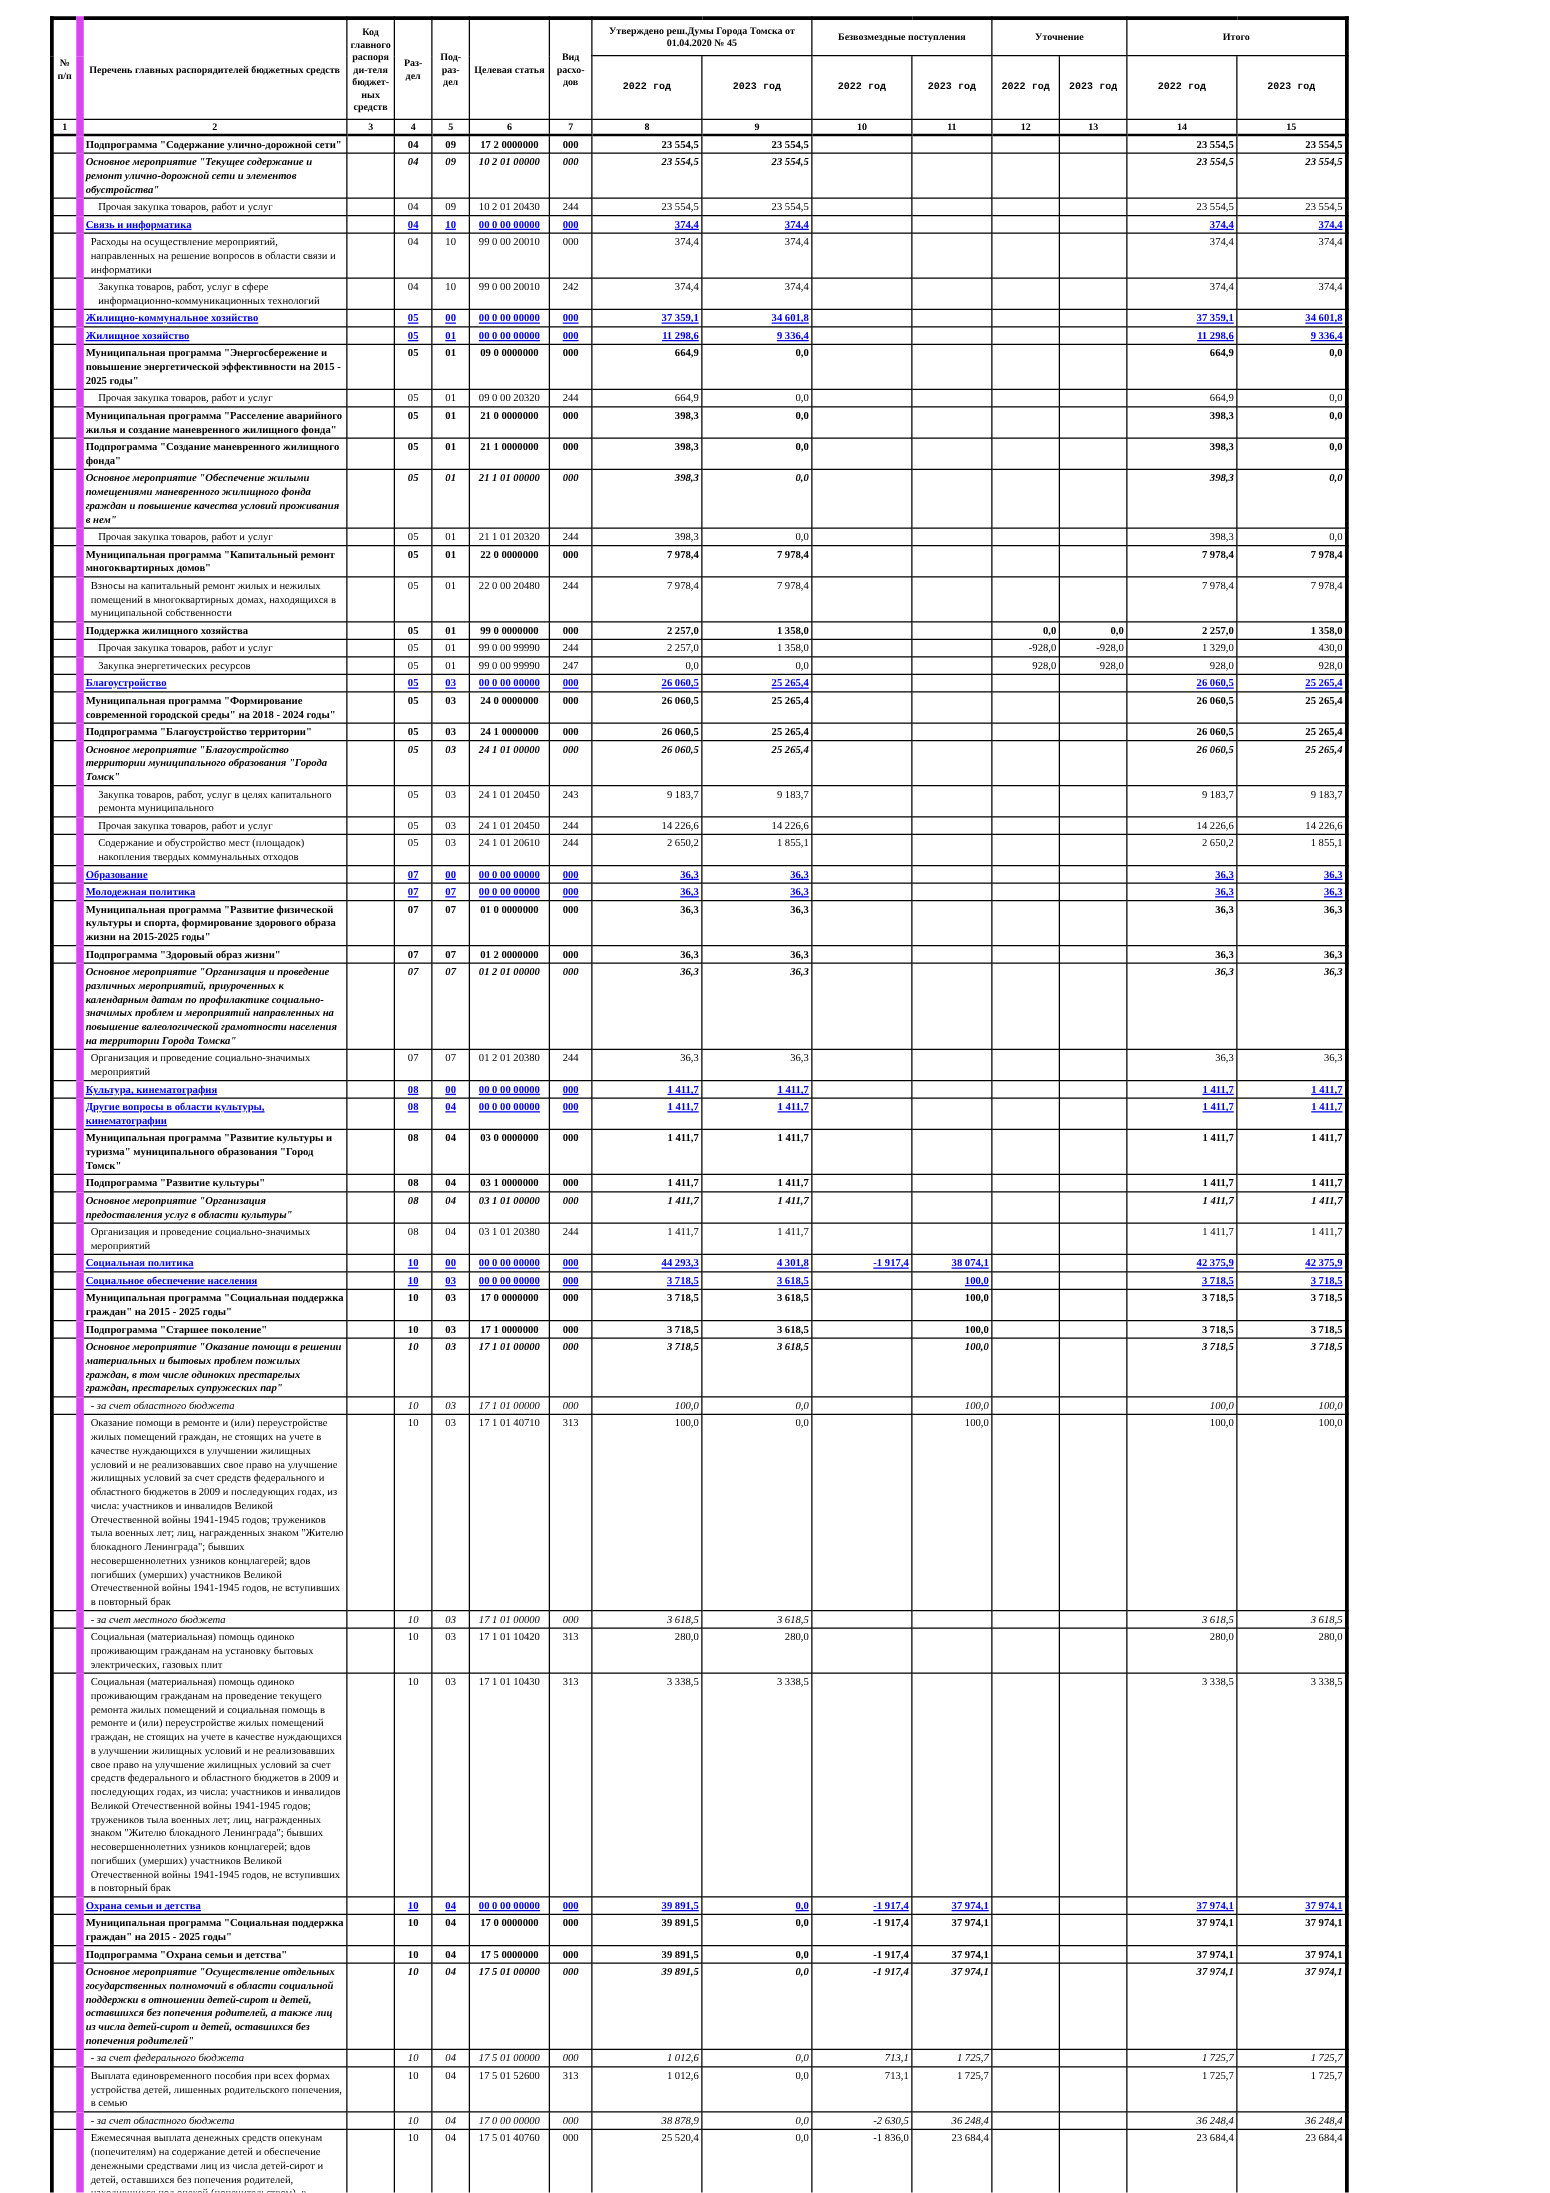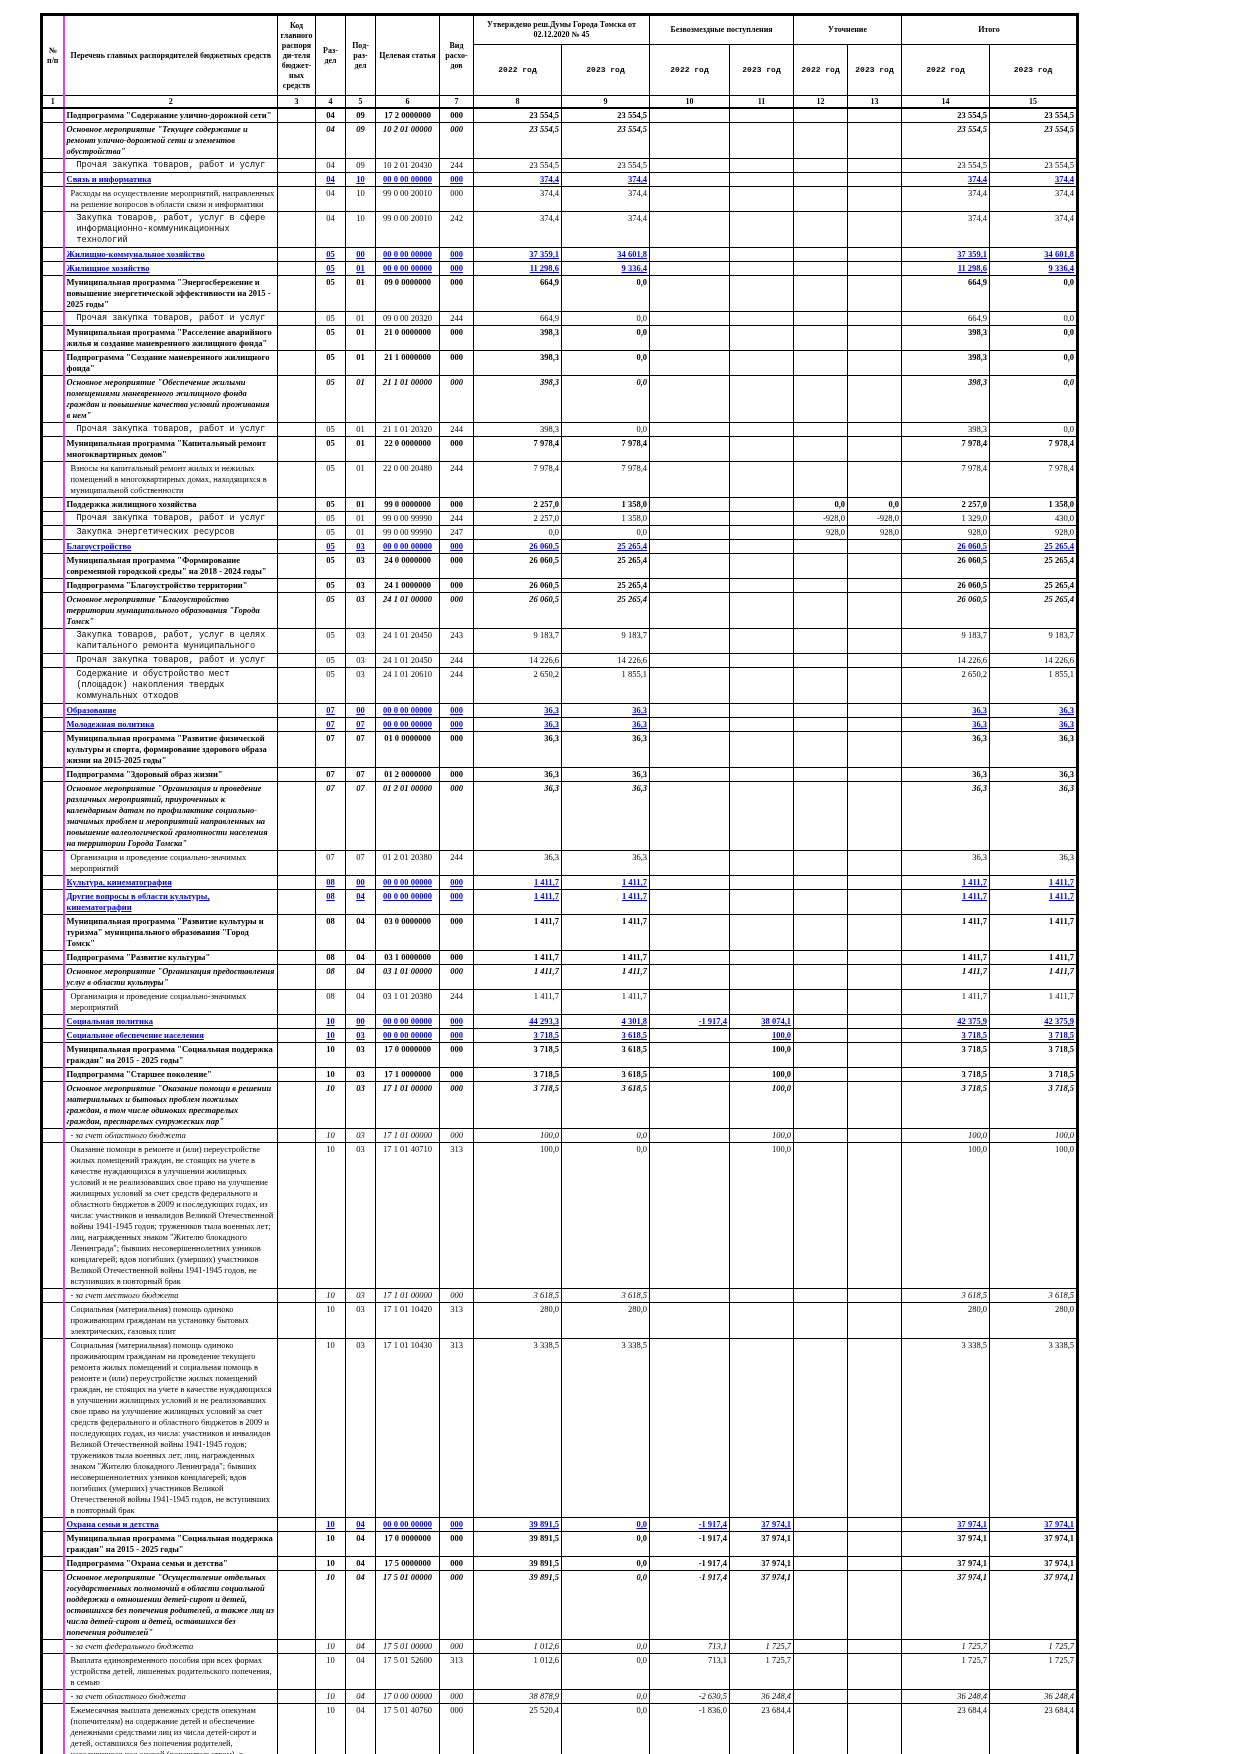--- a/index.html
+++ b/index.html
@@ -4,26 +4,26 @@
 <style>
   html,body { margin:0; padding:0; background:#ffffff; }
   body { width:1240px; height:1754px; font-family:"Liberation Serif", serif; color:#000; overflow:hidden; }
   .page { padding:13px 0 0 40px; }
   table.budget { border-collapse:collapse; table-layout:fixed; width:1036px; border:3px solid #000; }
   th, td { border:1px solid #000; padding:1px 2px; font-size:8.5px; line-height:11px; vertical-align:top; word-wrap:break-word; }
   thead th { vertical-align:middle; font-weight:bold; font-size:8px; line-height:10px; }
   tr.hdr-group th { height:26px; }
   tr.hdr-years th { height:48px;font-family:Liberation Mono, monospace; }
   tr.numrow th { padding:0; height:11px; font-size:8px; border-bottom:2.5px solid #000; }
-  td.c-num, th.c-num { border-right:2px solid #d946ef; }
+  td.c-num, th.c-num { border-right:6px solid #d946ef; }
   td.c-name { text-align:left; }
   td.c-code { text-align:center; }
   td.c-val  { text-align:right; }
   td.ind1 { padding-left:6px;font-family:Liberation Serif, serif; }
-  td.ind2 { padding-left:12px;font-family:Liberation Mono, monospace; }
+  td.ind2 { padding-left:12px; }
   tr.row-section td { color:#0000EE; font-weight:bold; text-decoration:underline; }
   tr.row-bold td { font-weight:bold; }
   tr.row-bolditalic td { font-weight:bold; font-style:italic; }
   tr.row-italic td { font-style:italic; }
 </style>
 </head>
 <body>
 
 <div class="page">
   <table class="budget">
@@ -46,21 +46,21 @@
     </colgroup>
     <thead>
       <tr class="hdr-group">
         <th class="c-num" rowspan="2">№ п/п</th>
         <th rowspan="2">Перечень главных распорядителей бюджетных средств</th>
         <th rowspan="2">Код главного распоряди-теля бюджет-ных средств</th>
         <th rowspan="2">Раз-дел</th>
         <th rowspan="2">Под-раз-дел</th>
         <th rowspan="2">Целевая статья</th>
         <th rowspan="2">Вид расхо-дов</th>
-        <th colspan="2">Утверждено реш.Думы Города Томска от 02.12.2020 № 45</th>
+        <th colspan="2">Утверждено реш.Думы Города Томска от 01.04.2020 № 45</th>
         <th colspan="2">Безвозмездные поступления</th>
         <th colspan="2">Уточнение</th>
         <th colspan="2">Итого</th>
       </tr>
       <tr class="hdr-years">
         <th>2022 год</th>
         <th>2023 год</th>
         <th>2022 год</th>
         <th>2023 год</th>
         <th>2022 год</th>

